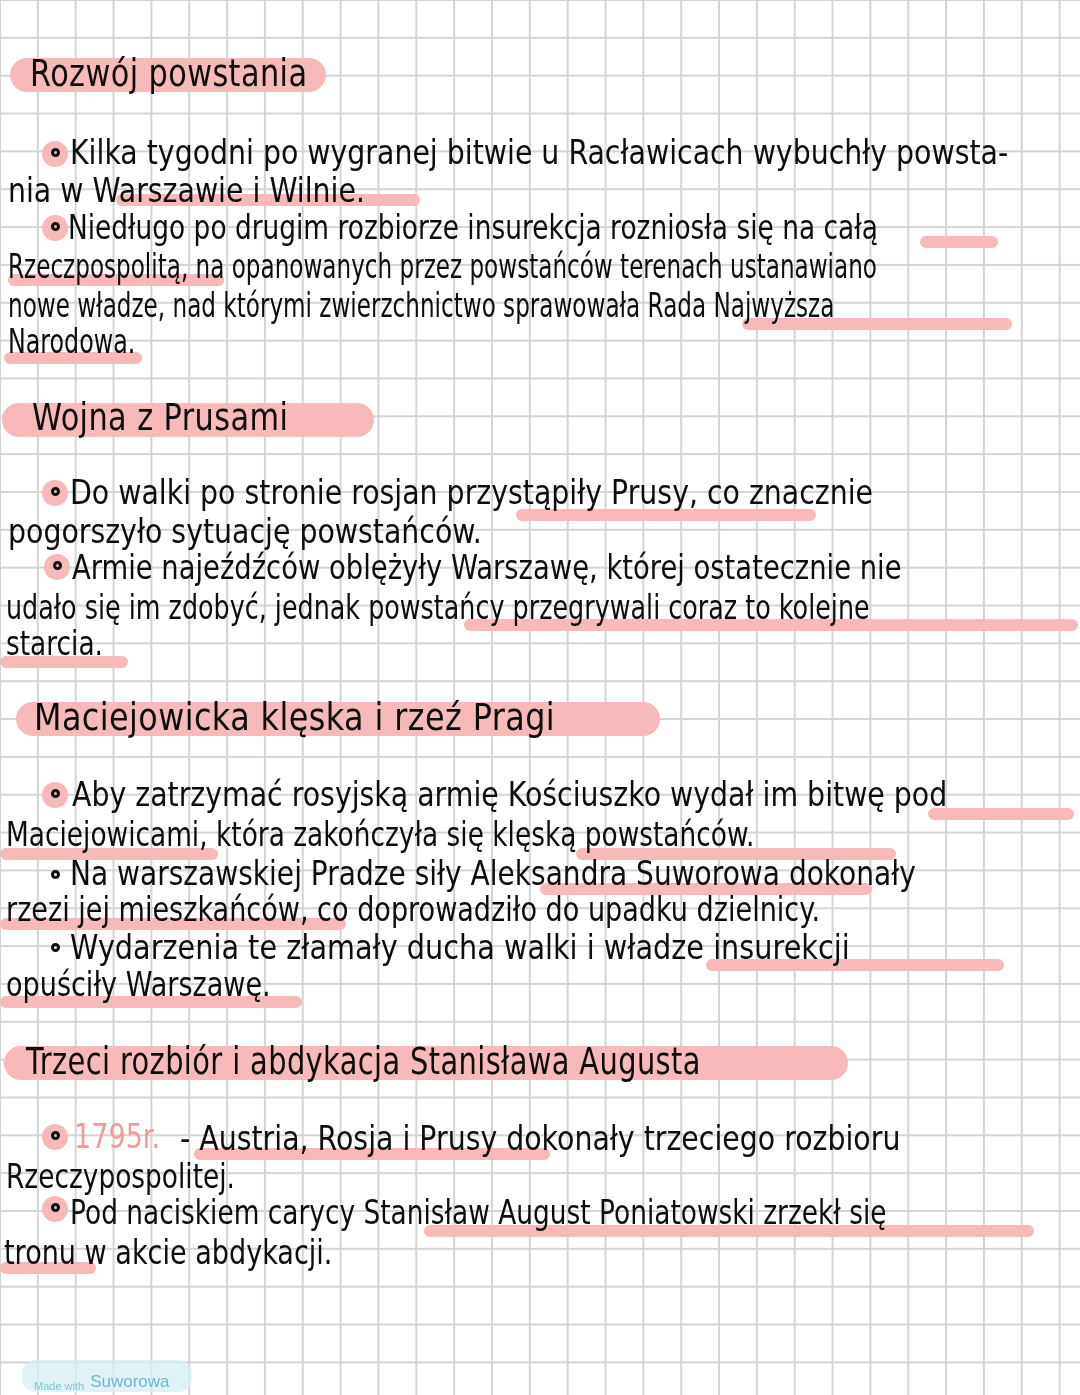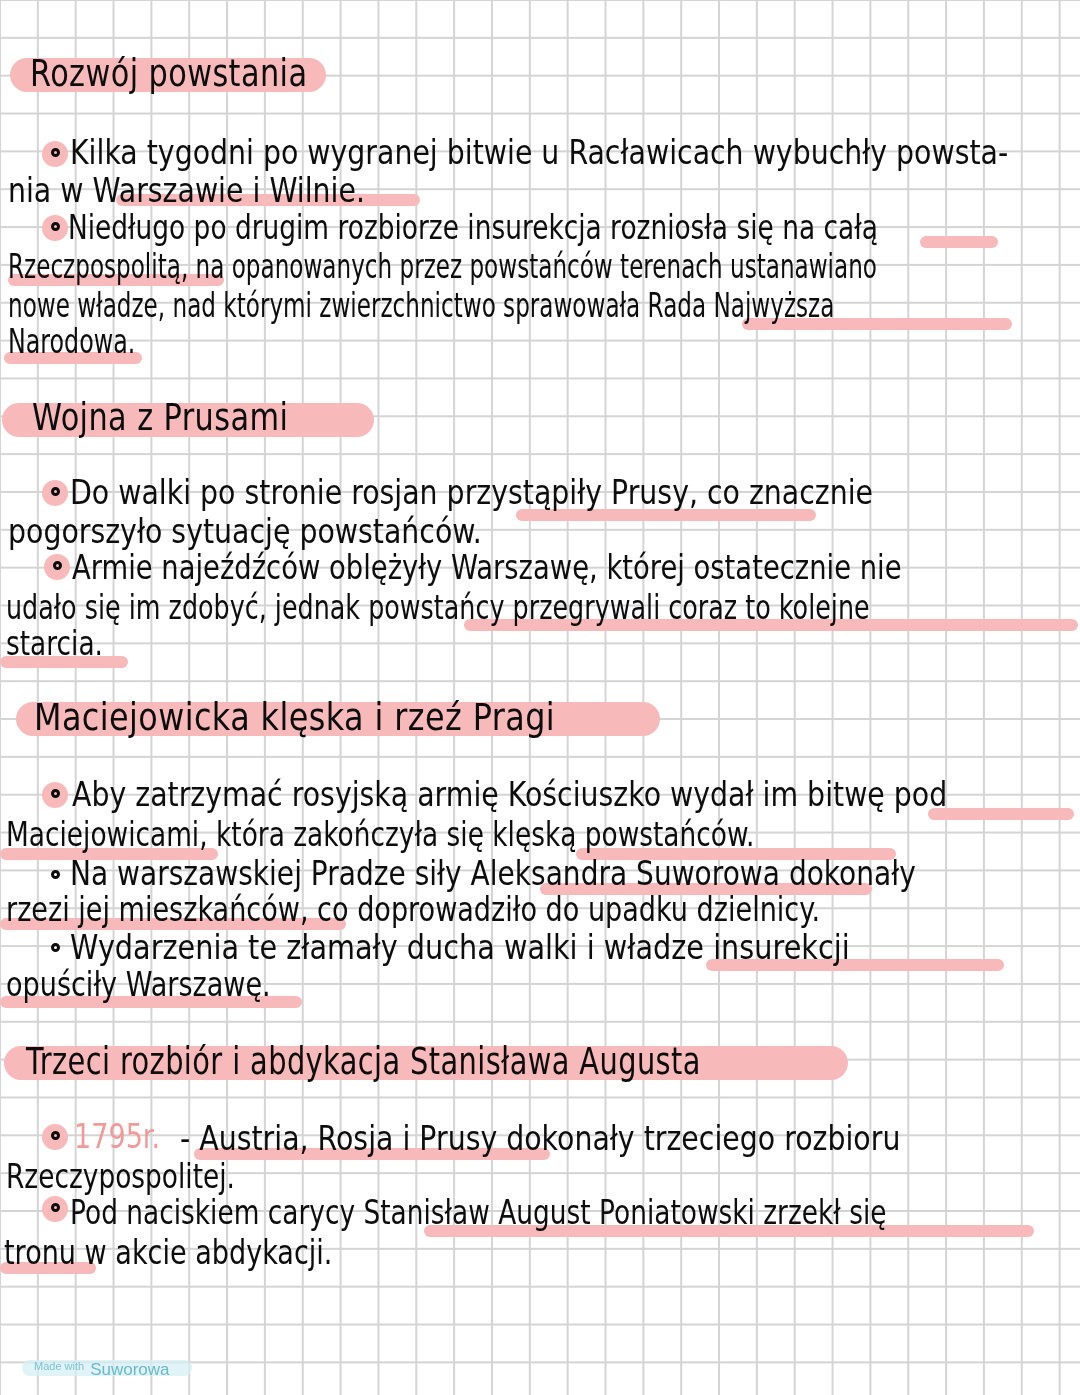--- a/index.html
+++ b/index.html
@@ -72,25 +72,25 @@
       box-sizing: border-box;
     }
     .year {
       color: #f29a9a;
     }
     .badge {
       position: absolute;
       left: 22px;
       top: 1344px;
       width: 170px;
-      height: 16px;
+      height: 32px;
       border-radius: 14px;
       background: rgba(214, 239, 244, 0.75);
       display: flex;
-      align-items: flex-start;
+      align-items: flex-end;
       padding-left: 12px;
       box-sizing: border-box;
       gap: 6px;
     }
     .badge-small {
       font-family: "Liberation Sans", sans-serif;
       font-size: 11px;
       color: #7ec4d4;
     }
     .badge-big {

